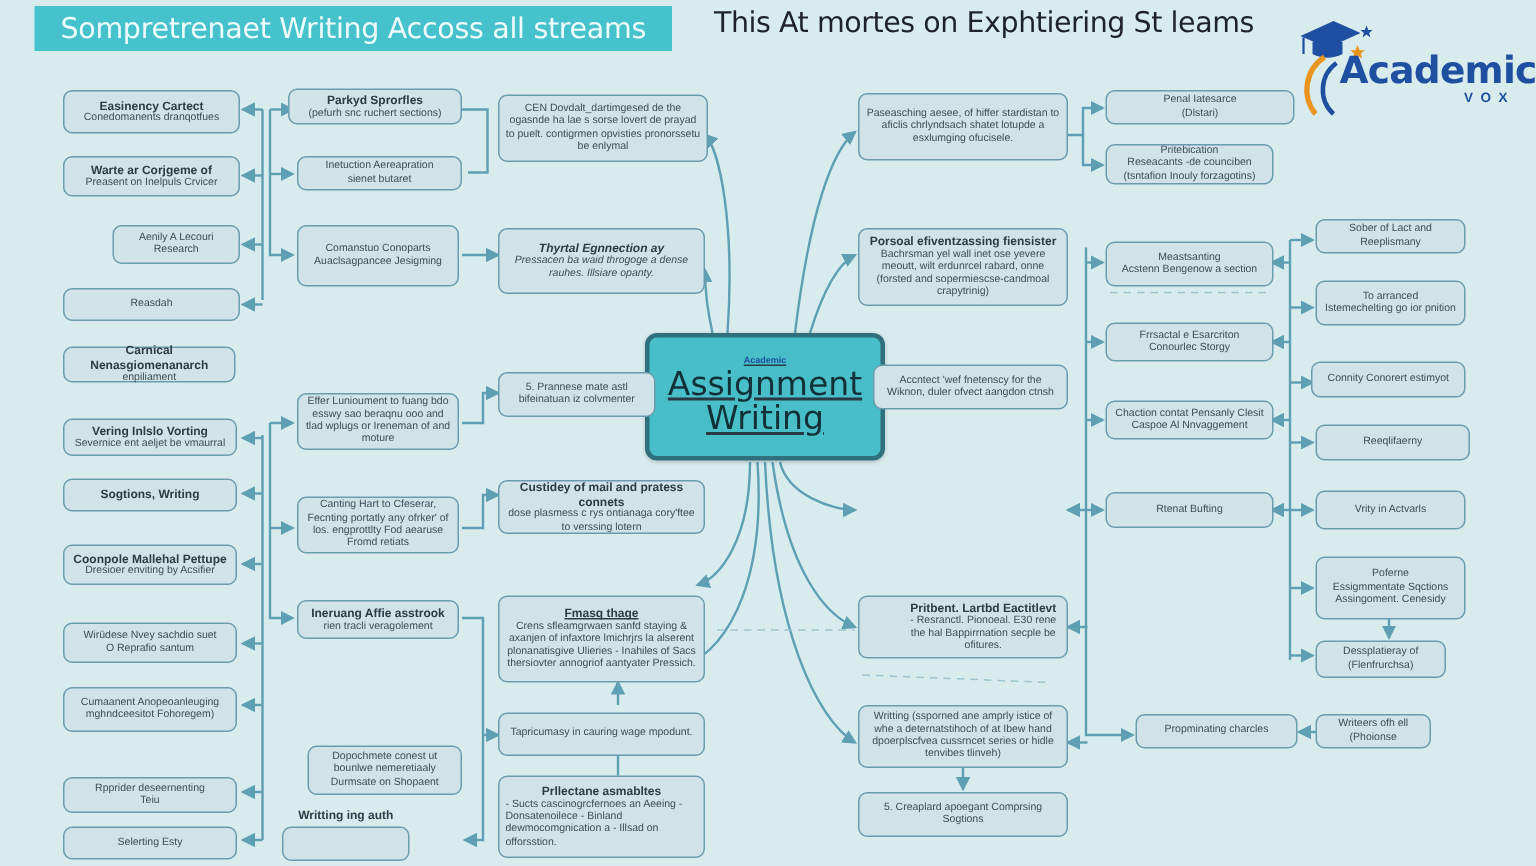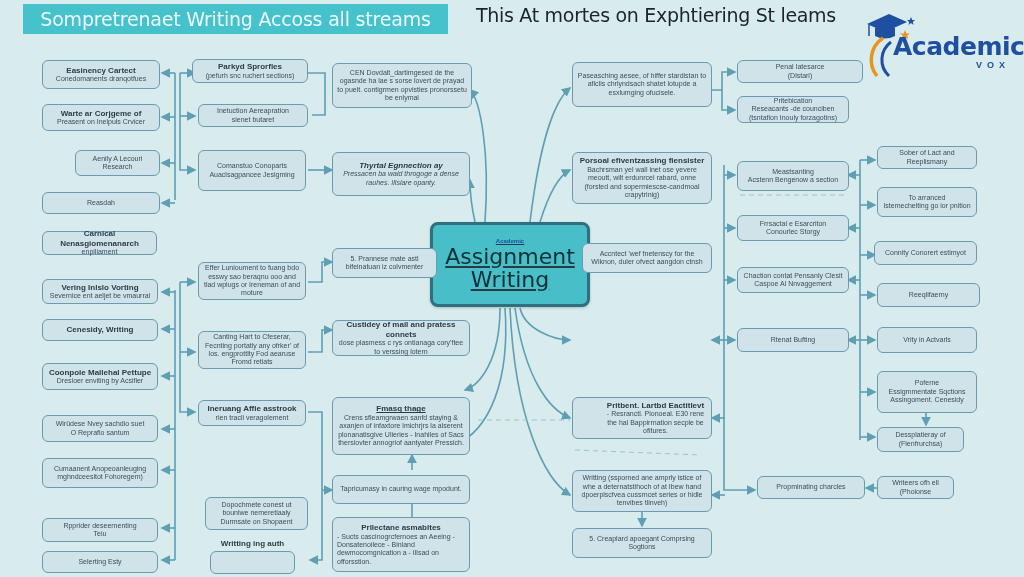--- a/index.html
+++ b/index.html
@@ -176,21 +176,21 @@
     </div>
   <div class="node" style="left:42px;top:231px;width:115px;height:24px;">
       <div class="t">Carnical Nenasgiomenanarch</div>
       <div class="s">enpiliament</div>
     </div>
   <div class="node" style="left:42px;top:279px;width:116px;height:25px;">
       <div class="t">Vering Inlslo Vorting</div>
       <div class="s">Severnice ent aeljet be vmaurral</div>
     </div>
   <div class="node" style="left:42px;top:319px;width:116px;height:22px;">
-      <div class="t">Cenesidy, Writing</div>
+      <div class="t">Sogtions, Writing</div>
     </div>
   <div class="node" style="left:42px;top:363px;width:116px;height:27px;">
       <div class="t">Coonpole Mallehal Pettupe</div>
       <div class="s">Dresioer enviting by Acsifier</div>
     </div>
   <div class="node" style="left:42px;top:415px;width:116px;height:27px;">
       <div class="s">Wirüdese Nvey sachdio suet</div>
       <div class="s">O Reprafio santum</div>
     </div>
   <div class="node" style="left:42px;top:458px;width:116px;height:30px;">
@@ -223,21 +223,21 @@
   <div class="node" style="left:198px;top:331px;width:108px;height:38px;">
       <div class="s">Canting Hart to Cfeserar, Fecnting portatly any ofrker' of los. engprottlty Fod aearuse Fromd retiats</div>
     </div>
   <div class="node" style="left:198px;top:400px;width:108px;height:26px;">
       <div class="t">Ineruang Affie asstrook</div>
       <div class="s">rien tracli veragolement</div>
     </div>
   <div class="node" style="left:205px;top:497px;width:103px;height:33px;">
       <div class="s">Dopochmete conest ut bounlwe nemeretiaaly Durmsate on Shopaent</div>
     </div>
-  <div class="node" style="left:210px;top:551px;width:85px;height:23px;gap:29px;">
+  <div class="node" style="left:188px;top:551px;width:85px;height:23px;gap:29px;">
       <div class="t">Writting ing auth</div>
       <div class="s">A mariWsomes</div>
     </div>
 
   <div class="node" style="left:332px;top:63px;width:140px;height:45px;">
       <div class="s">CEN Dovdalt_dartimgesed de the ogasnde ha lae s sorse lovert de prayad to puelt. contigrmen opvisties pronorssetu be enlymal</div>
     </div>
   <div class="node" style="left:332px;top:152px;width:138px;height:44px;font-style:italic;">
       <div class="t">Thyrtal Egnnection ay</div>
       <div class="s">Pressacen ba waid throgoge a dense rauhes. Illsiare opanty.</div>

